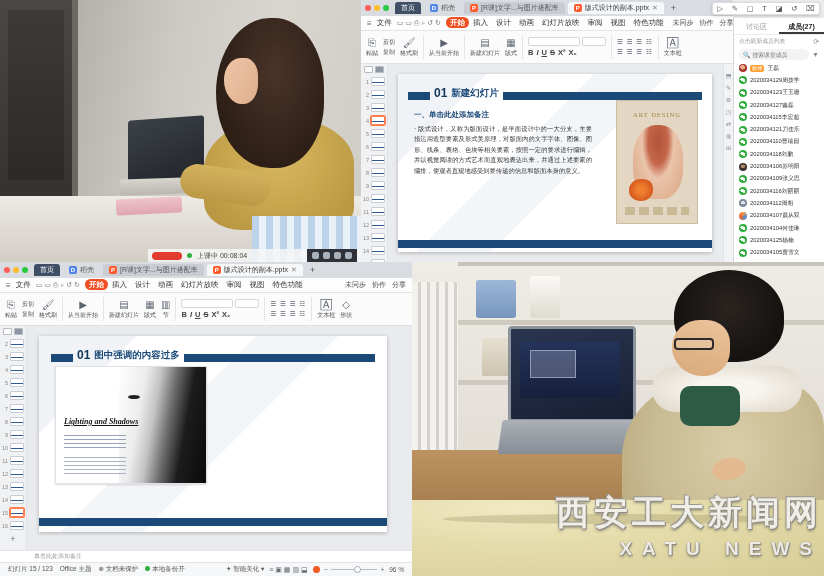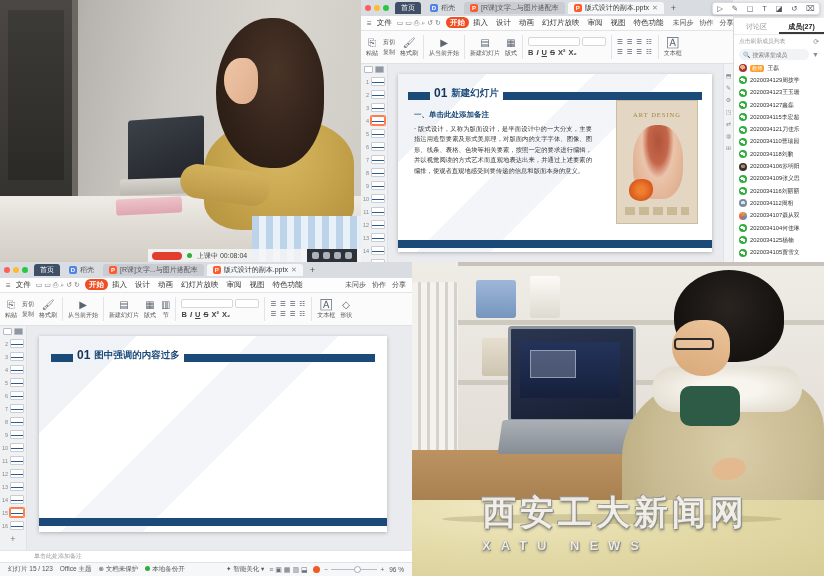--- a/index.html
+++ b/index.html
@@ -50,24 +50,24 @@
   #photoBR .hair { left:262px; top:8px; width:110px; height:92px; background:radial-gradient(ellipse at 50% 40%,#2a2420,#151210 70%); border-radius:50% 50% 42% 46%; }
   #photoBR .face { left:260px; top:58px; width:58px; height:56px; background:linear-gradient(200deg,#ecc49c,#d8a878); border-radius:48% 40% 44% 52%; }
   #photoBR .glasses { left:262px; top:76px; width:40px; height:12px; border:2px solid #2a2a2a; border-radius:4px; background:rgba(255,255,255,.15); }
   #photoBR .collar { left:240px; top:104px; width:150px; height:46px; background:radial-gradient(ellipse,#f8f5ef 30%,#e4ded2 80%); border-radius:40px; }
   #photoBR .shirt { left:268px; top:124px; width:60px; height:40px; background:#2e5b46; border-radius:10px; }
   #photoBR .jacket { left:210px; top:118px; width:202px; height:196px; background:radial-gradient(ellipse at 55% 35%,#d9cda8 0%,#c9bb92 50%,#b2a276 100%); border-radius:40% 25% 10% 30%; }
   #photoBR .hand { left:300px; top:196px; width:34px; height:22px; background:#e3ba8f; border-radius:50%; transform:rotate(-10deg); }
   #photoBR .blanket { left:0; top:238px; width:412px; height:76px;
     background:radial-gradient(ellipse at 25% 10%,#f0e9c2 0%,#e5dcab 40%,#d6cc97 100%); }
   #photoBR .blanket-fold { left:30px; top:252px; width:340px; height:10px; background:rgba(160,148,100,.35); border-radius:50%; }
-  .watermark { left:70px; top:228px; width:340px; text-align:left; opacity:.93; }
+  .watermark { left:70px; top:228px; width:340px; text-align:right; opacity:.93; }
   .watermark .cn { font-size:34px; font-weight:bold; letter-spacing:4px; color:#f2f0ec;
     text-shadow:0 0 1px #666,1px 1px 0 #8a8a8a,-1px -1px 0 #9a9a9a,0 2px 3px rgba(60,60,60,.6); }
-  .watermark .en { font-size:13px; font-weight:bold; letter-spacing:10px; color:#efede9; margin-top:2px;
+  .watermark .en { font-size:19px; font-weight:bold; letter-spacing:10px; color:#efede9; margin-top:2px;
     text-shadow:0 0 1px #666,1px 1px 0 #8a8a8a,0 2px 3px rgba(60,60,60,.6); }
 
   
   .wps { background:#f3f4f6; box-shadow:inset 0 0 0 2px #e8392b; display:flex; flex-direction:column; }
   #wpsTop { left:361px; top:0; width:372px; height:262px; }
   #wpsBottom { left:0; top:262px; width:412px; height:314px; }
 
   .tabbar { height:16px; background:#d9dce1; display:flex; align-items:center; padding:0 4px; gap:3px; flex:none; overflow:hidden; }
   .lights { display:flex; gap:3px; margin-right:3px; }
   .lights i { width:6px; height:6px; border-radius:50%; }
@@ -677,20 +677,27 @@
           </span>
         <span class="thumb-plus">+</span>
       </div>
       <div class="canvas">
         <div class="slide" id="slideBot" style="left:12px;top:10px;width:348px;height:196px;">
           <div class="slide-title-row" style="left:12px;top:12px;right:12px;">
             <span class="bar-l"></span>
             <span class="slide-num">01</span>
             <span class="slide-title-txt">图中强调的内容过多</span>
             <span class="bar-r"></span>
+          </div>
+          <div class="img-card">
+            <div class="bw-face"></div>
+            <div class="bw-eye"></div>
+            <div class="img-title">Lighting and Shadows</div>
+            <div class="img-lines1"></div>
+            <div class="img-lines2"></div>
           </div>
           <div class="slide-bottombar" style="left:0;bottom:6px;width:100%;"></div>
         </div>
       </div>
     </div>
     <div class="notes-strip">单击此处添加备注</div>
     <div class="statusbar">
       <span>幻灯片 15 / 123</span>
       <span>Office 主题</span>
       <span>⊗ <span>文档未保护</span></span>

